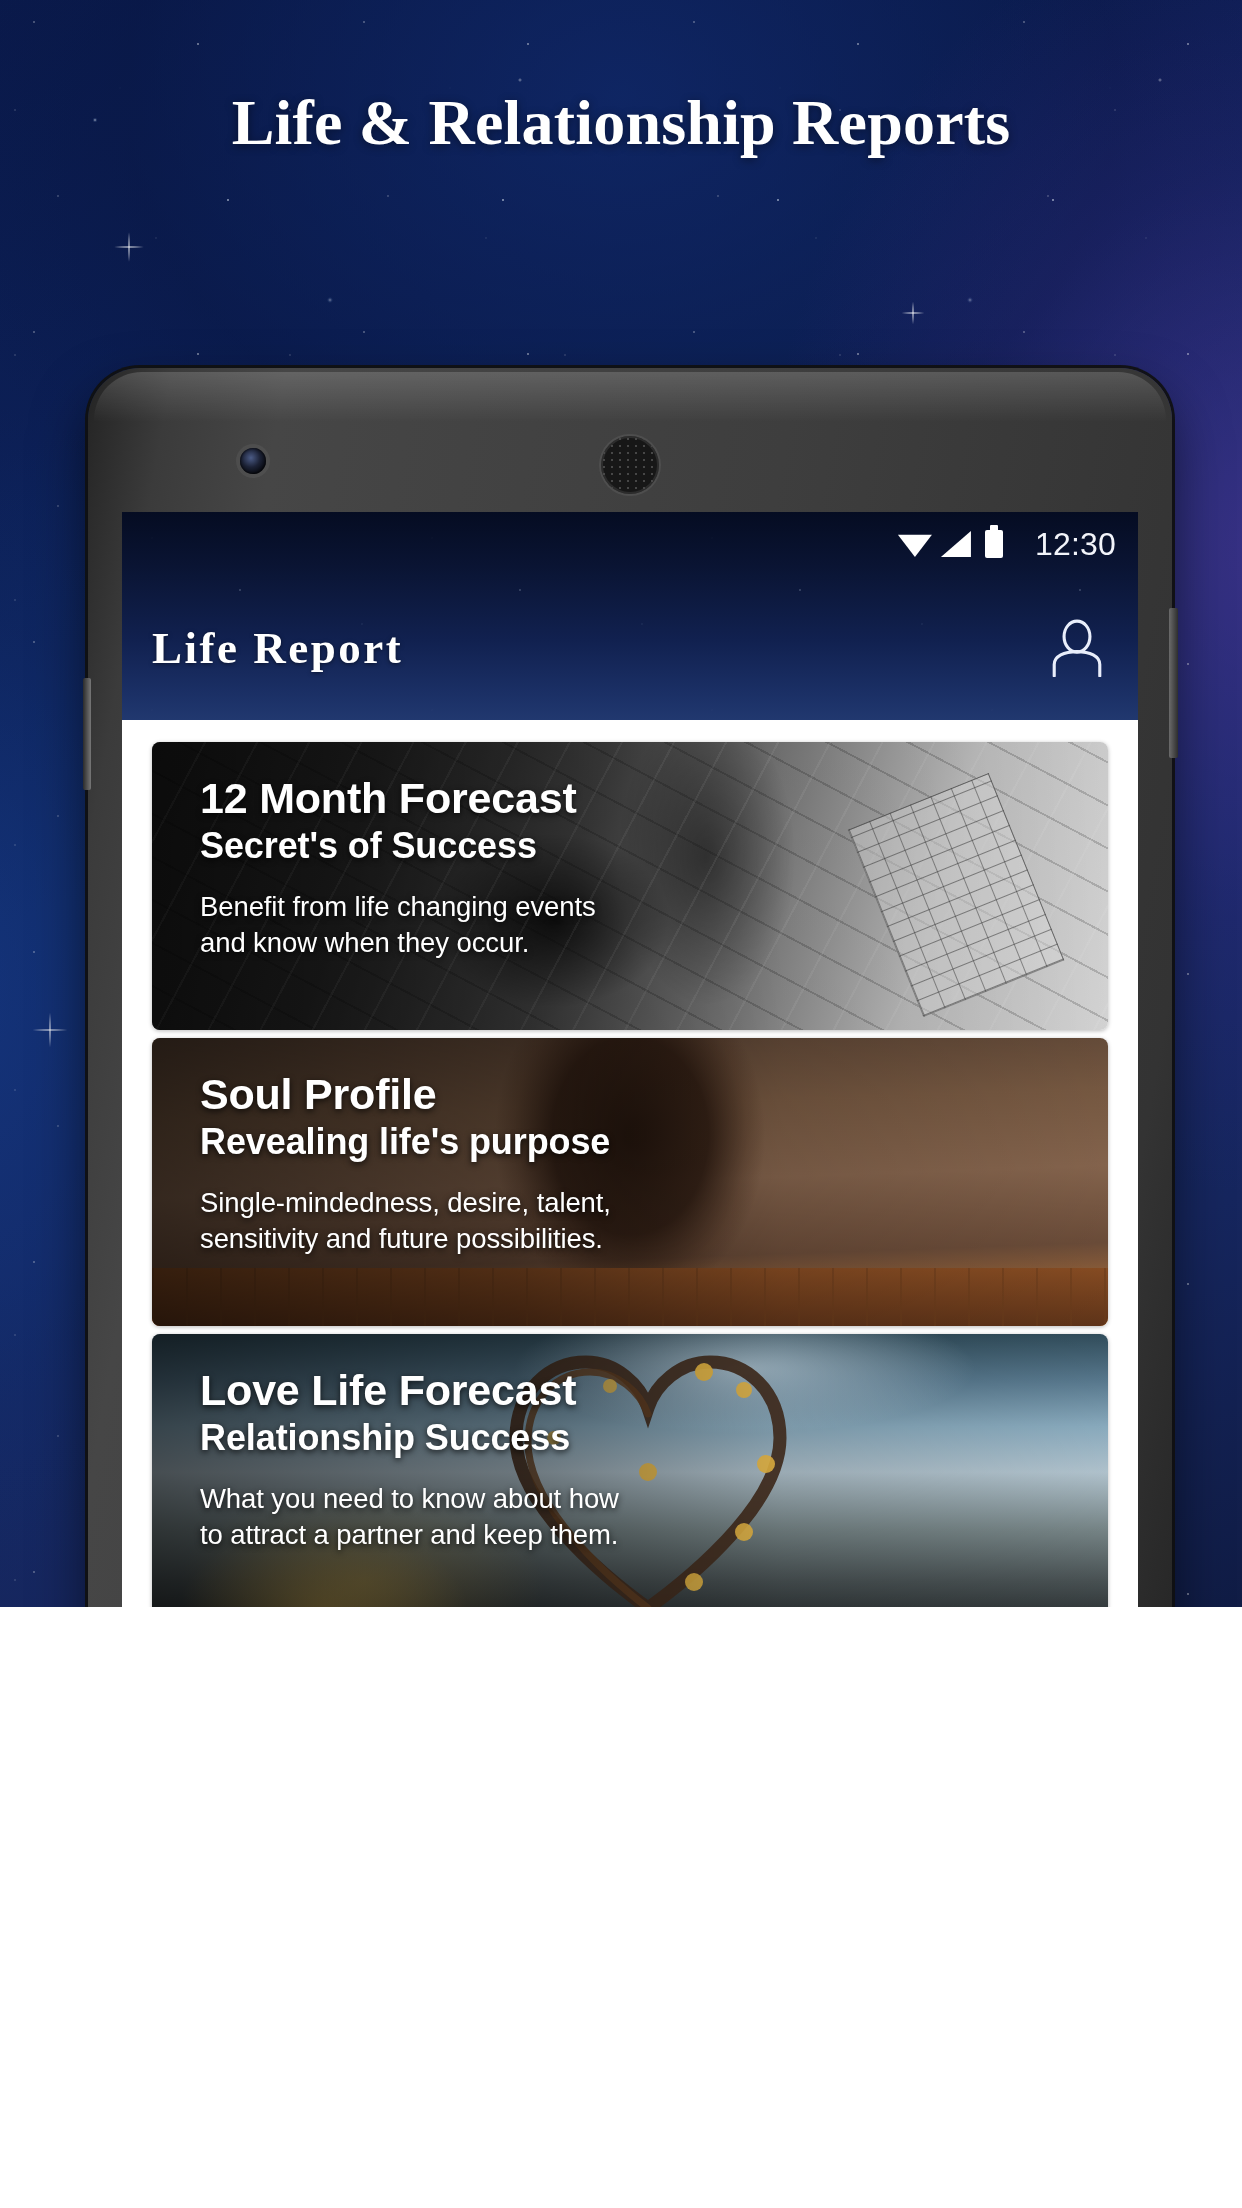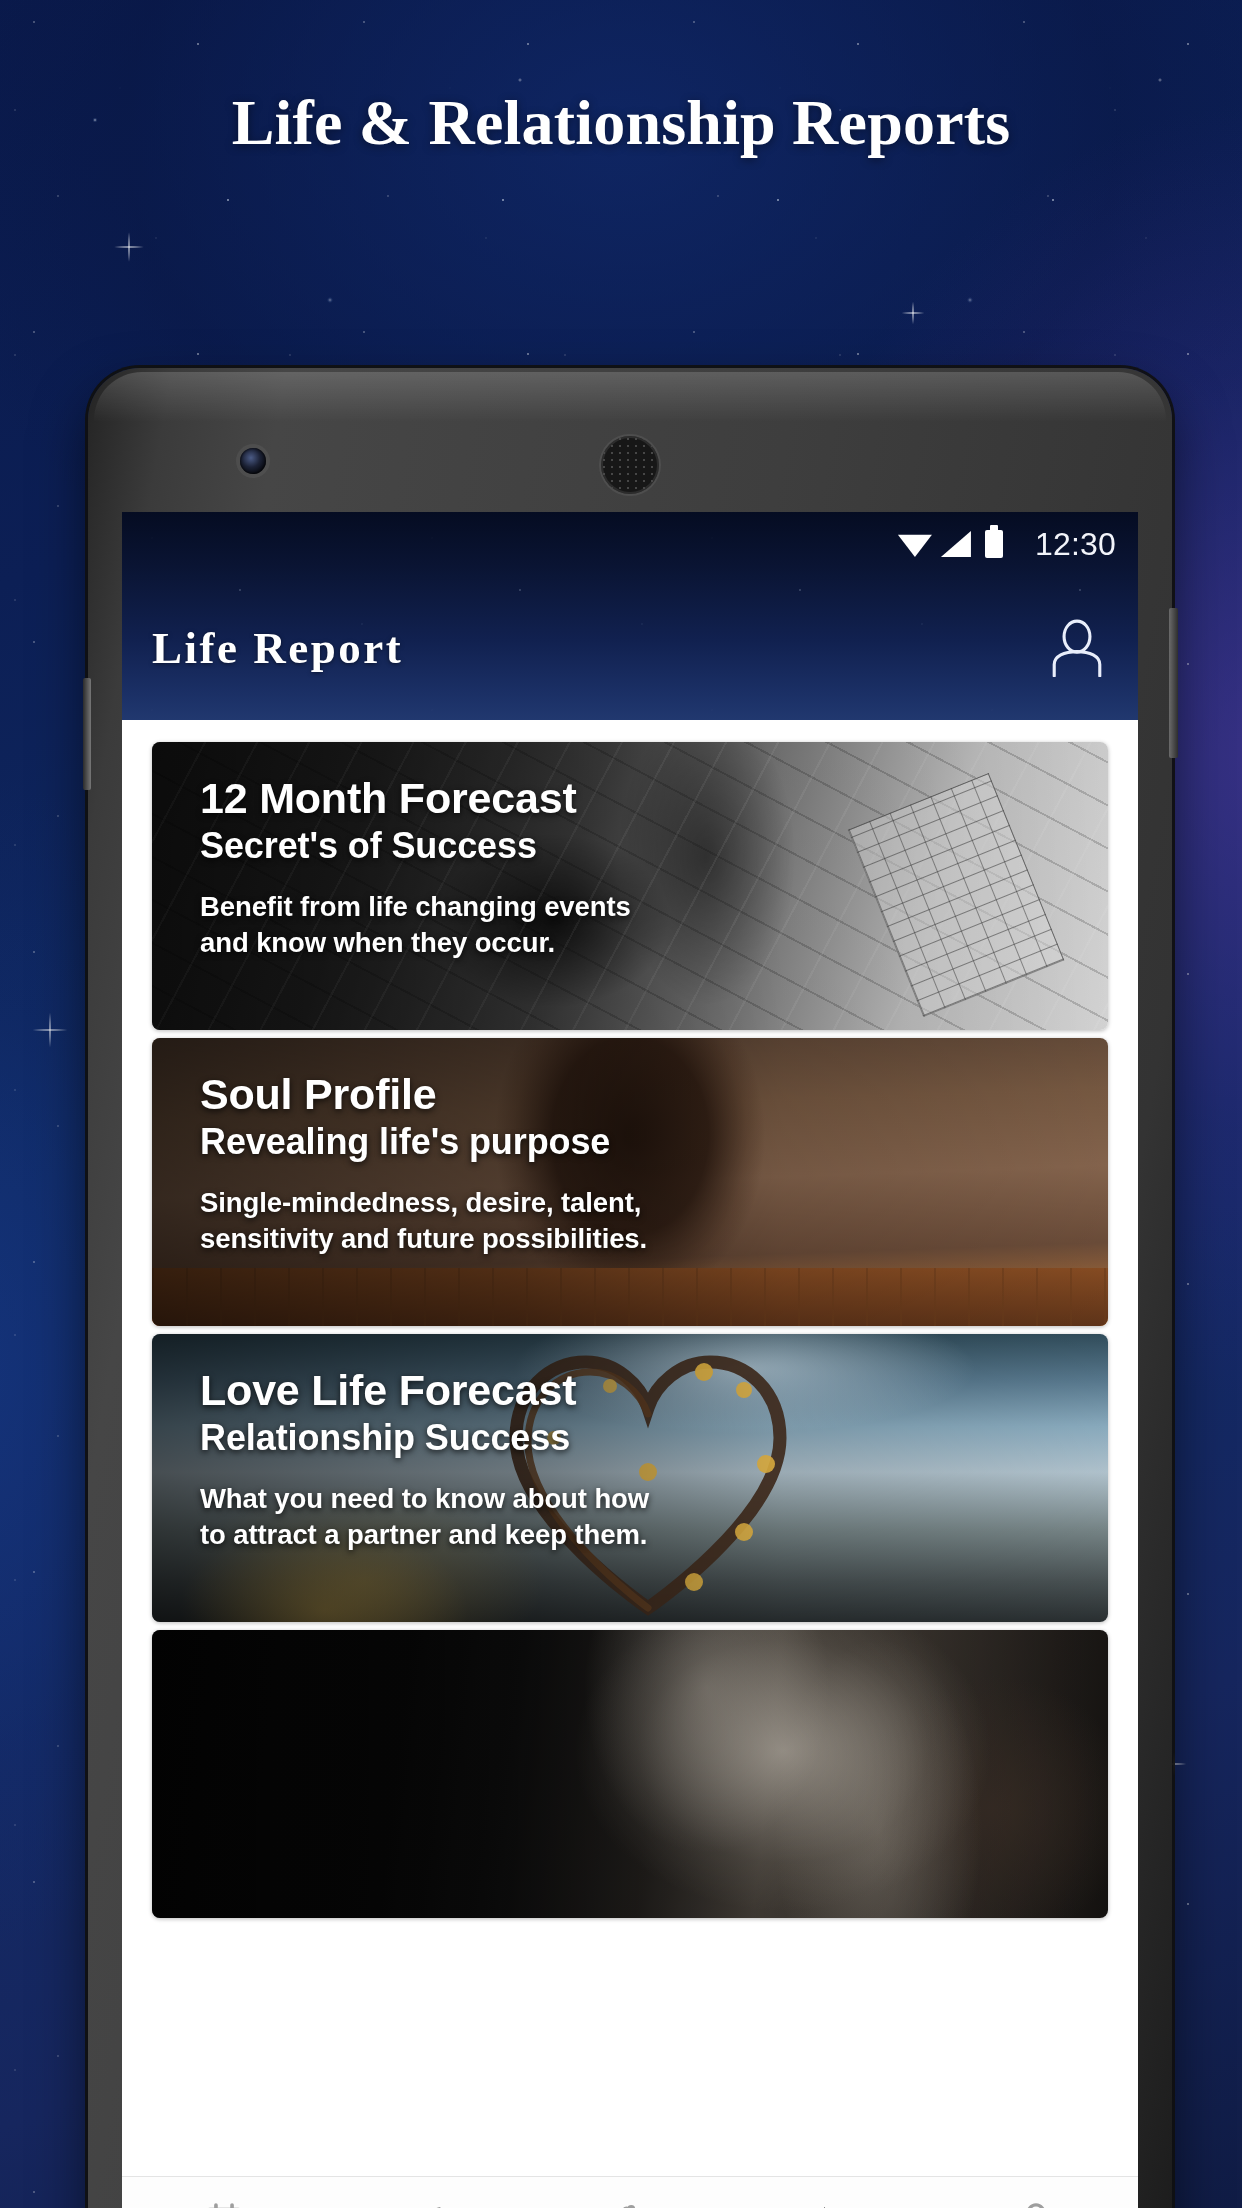--- a/index.html
+++ b/index.html
@@ -8,21 +8,21 @@
     width: 1242px;
     height: 2208px;
     overflow: hidden;
     font-family: "Liberation Sans", sans-serif;
   }
 
   
   .stage {
     position: relative;
     width: 1242px;
-    height: 2208px;
+    height: 1607px;
     background:
       radial-gradient(ellipse 700px 900px at 102% 34%, rgba(88,54,160,0.55) 0%, rgba(70,40,140,0.22) 42%, rgba(0,0,0,0) 72%),
       radial-gradient(ellipse 620px 800px at -6% 62%, rgba(24,62,150,0.48) 0%, rgba(18,48,120,0.18) 48%, rgba(0,0,0,0) 75%),
       radial-gradient(ellipse 900px 700px at 50% 6%, rgba(16,40,104,0.75) 0%, rgba(8,22,66,0.4) 55%, rgba(0,0,0,0) 80%),
       linear-gradient(160deg, #0a1a4c 0%, #0c1f55 22%, #102a63 45%, #132a66 62%, #16265e 80%, #101c45 100%);
     overflow: hidden;
   }
 
   
   .stars {
@@ -289,21 +289,21 @@
   .card-h2 {
     margin-top: 4px;
     font-size: 36px;
     font-weight: 700;
     letter-spacing: -0.1px;
     text-shadow: 0 2px 6px rgba(0,0,0,0.8);
   }
   .card-p {
     margin-top: 22px;
     font-size: 27.5px;
-    font-weight: 700;
+    font-weight: 400;
     line-height: 1.32;
     letter-spacing: -0.1px;
     text-shadow: 0 2px 6px rgba(0,0,0,0.8);
     white-space: pre-line;
   }
 
   
   
   .bg-calendar {
     background:

